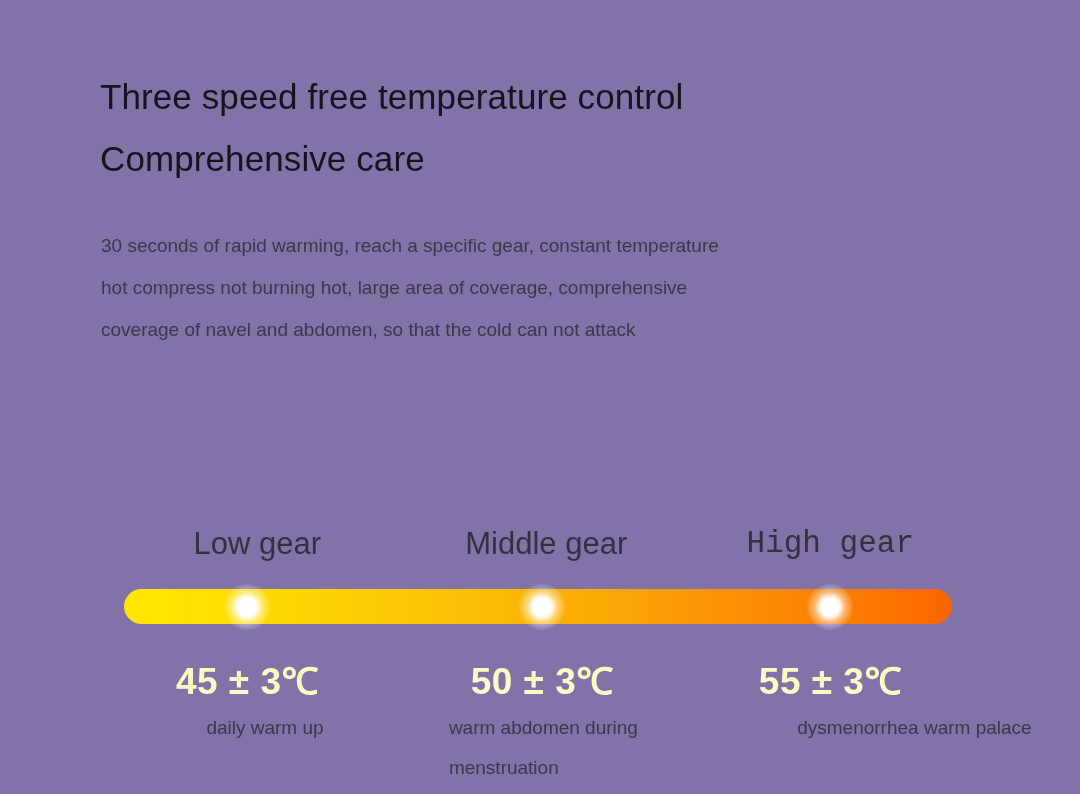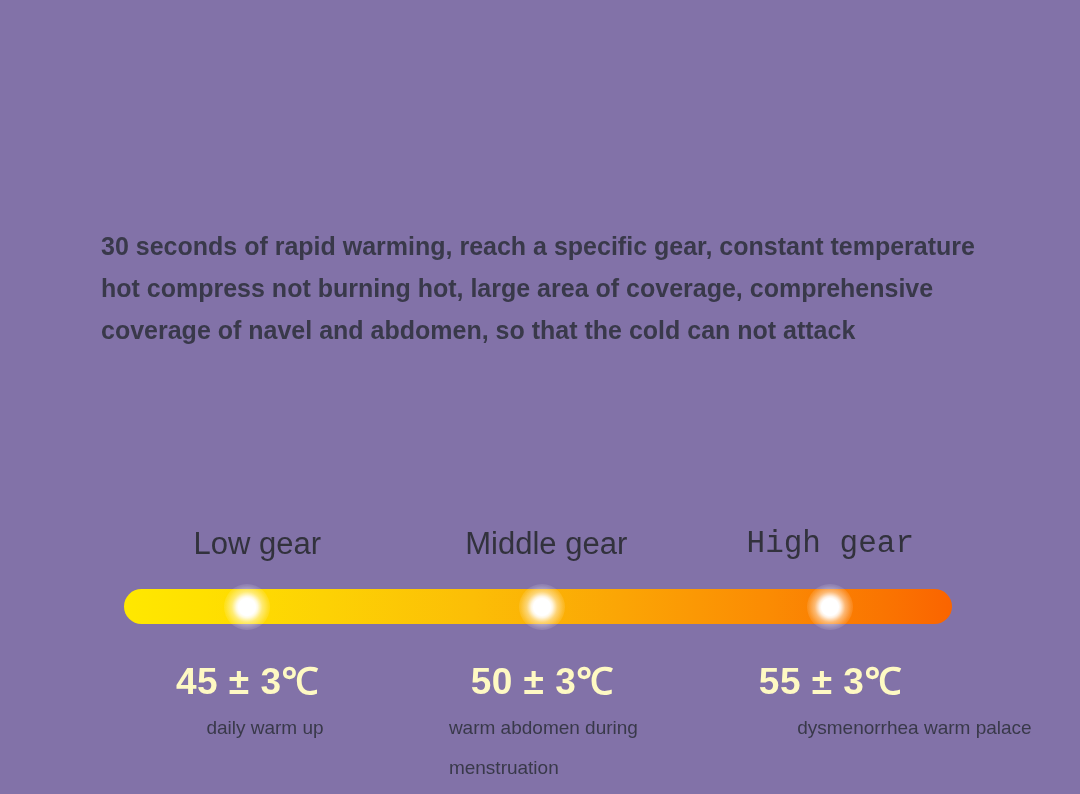--- a/index.html
+++ b/index.html
@@ -38,22 +38,22 @@
   }
 
   
   .bodycopy {
     position: absolute;
     left: 101px;
     top: 225px;
     width: 880px;
   }
   .bodycopy-line {
-    font-size: 25px;
-    font-weight: 700;
+    font-size: 19px;
+    font-weight: 400;
     color: #39394a;
     line-height: 42px;
     white-space: nowrap;
   }
 
   
   .gear-section {
     position: absolute;
     left: 0;
     top: 4px;
@@ -157,20 +157,24 @@
   }
   .caption-0 { width: 210px; }
   .caption-1 { width: 268px; }
   .caption-2 { width: 250px; }
 </style>
 </head>
 <body style="background: rgb(130, 114, 168);">
 
 <div class="page">
 
+  <div class="headline">
+    <div class="headline-line">Three speed free temperature control</div>
+    <div class="headline-line">Comprehensive care</div>
+  </div>
 
   <div class="bodycopy">
     <div class="bodycopy-line">30 seconds of rapid warming, reach a specific gear, constant temperature</div>
     <div class="bodycopy-line">hot compress not burning hot, large area of coverage, comprehensive</div>
     <div class="bodycopy-line">coverage of navel and abdomen, so that the cold can not attack</div>
   </div>
 
   <div class="gear-section">
 
     <div class="gear-labels">

